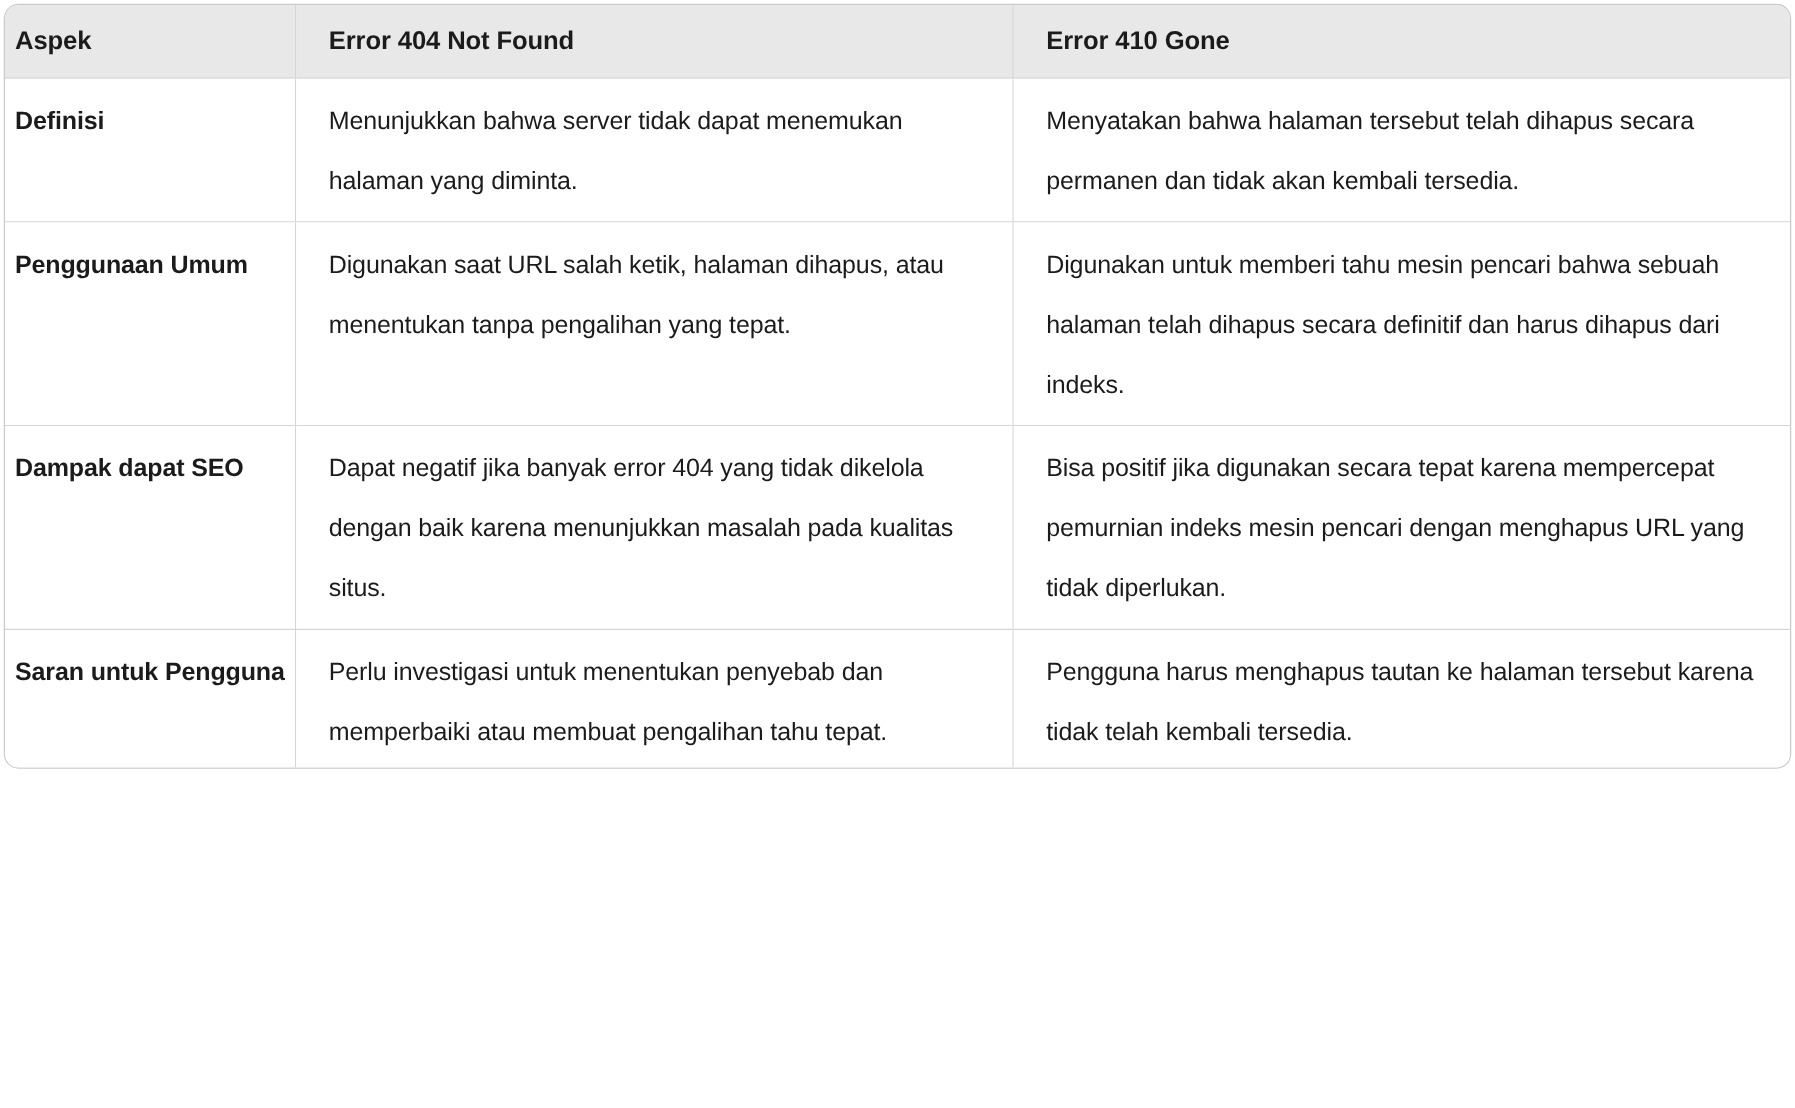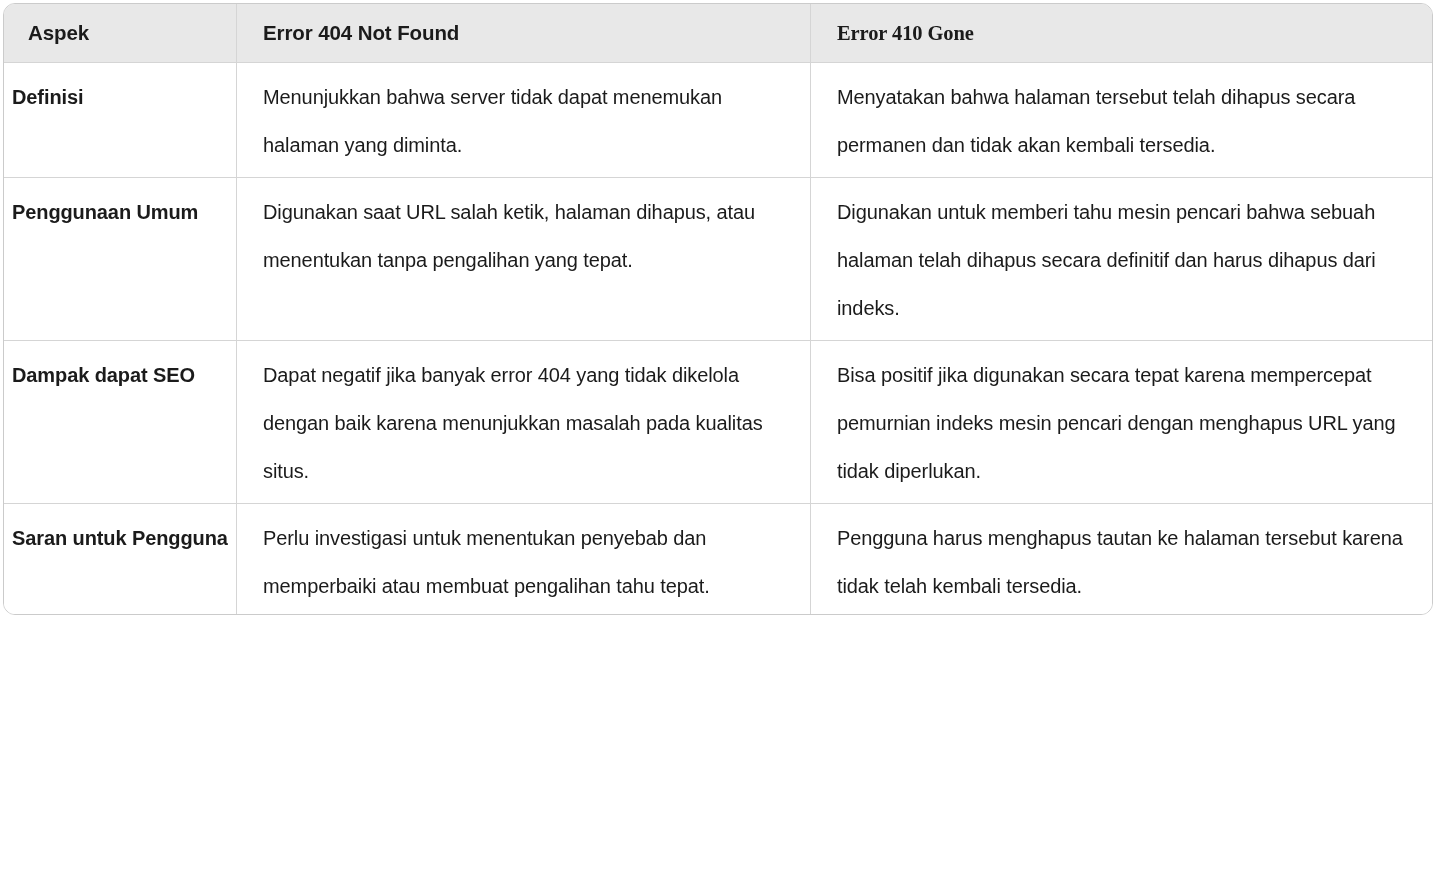--- a/index.html
+++ b/index.html
@@ -43,22 +43,22 @@
     text-align: left;
     font-weight: 700;
     font-size: 20.5px;
     letter-spacing: -0.1px;
     height: 59px;
     padding: 0 26px;
     vertical-align: middle;
     border-bottom: 1px solid var(--border);
     border-right: 1px solid var(--border);
   }
-  th:first-child{ padding-left: 24px; }
-  th:last-child{ border-right: none; font-family: Liberation Serif, serif; }
+  th:first-child{ padding-left: 8px; }
+  th:last-child{ border-right: none; }
   td{
     font-size: 20px;
     letter-spacing: -0.1px;
     line-height: 48px;
     padding: 10px 26px 8px;
     vertical-align: top;
     border-bottom: 1px solid var(--border);
     border-right: 1px solid var(--border);
     background: var(--bg);
     margin-left: 40px;

